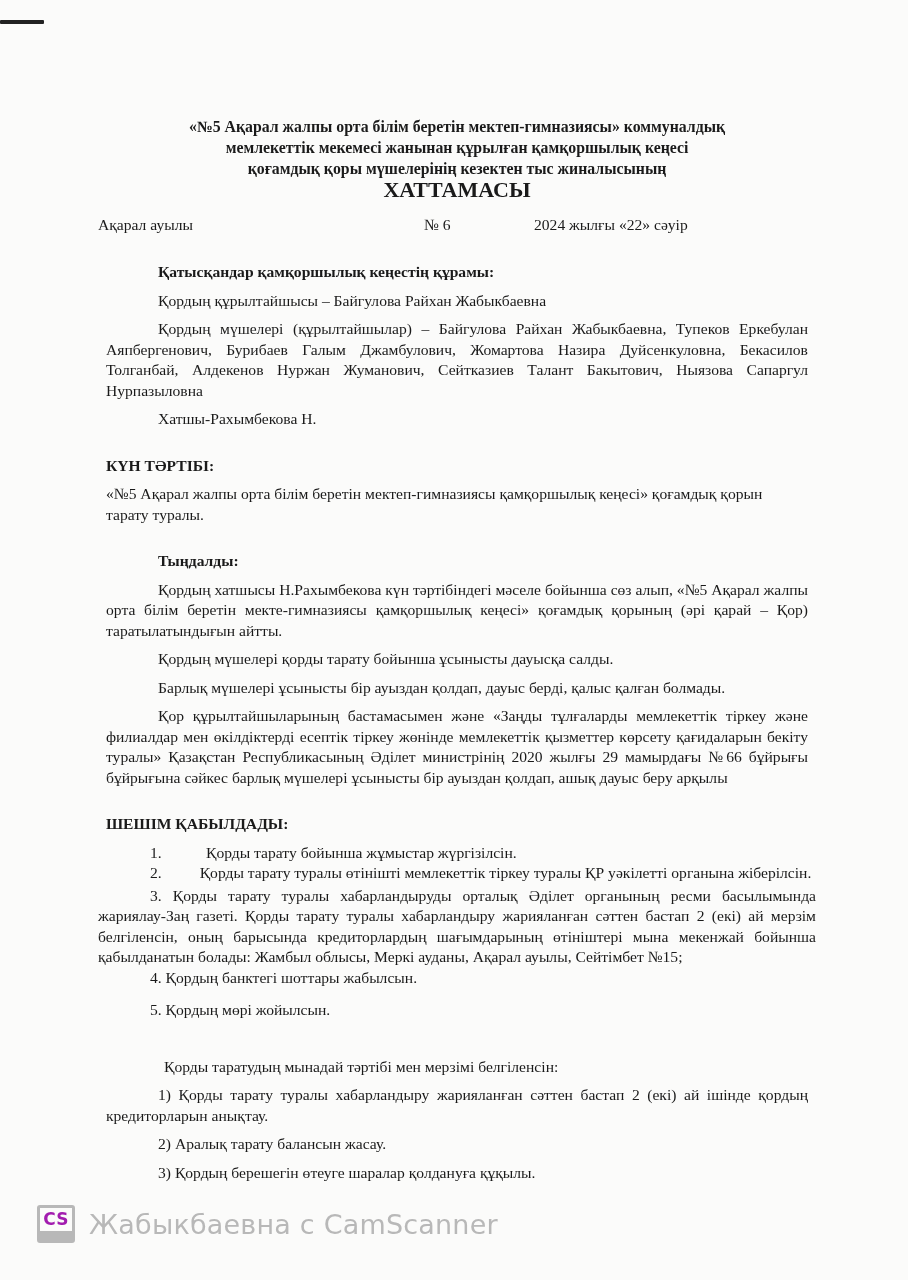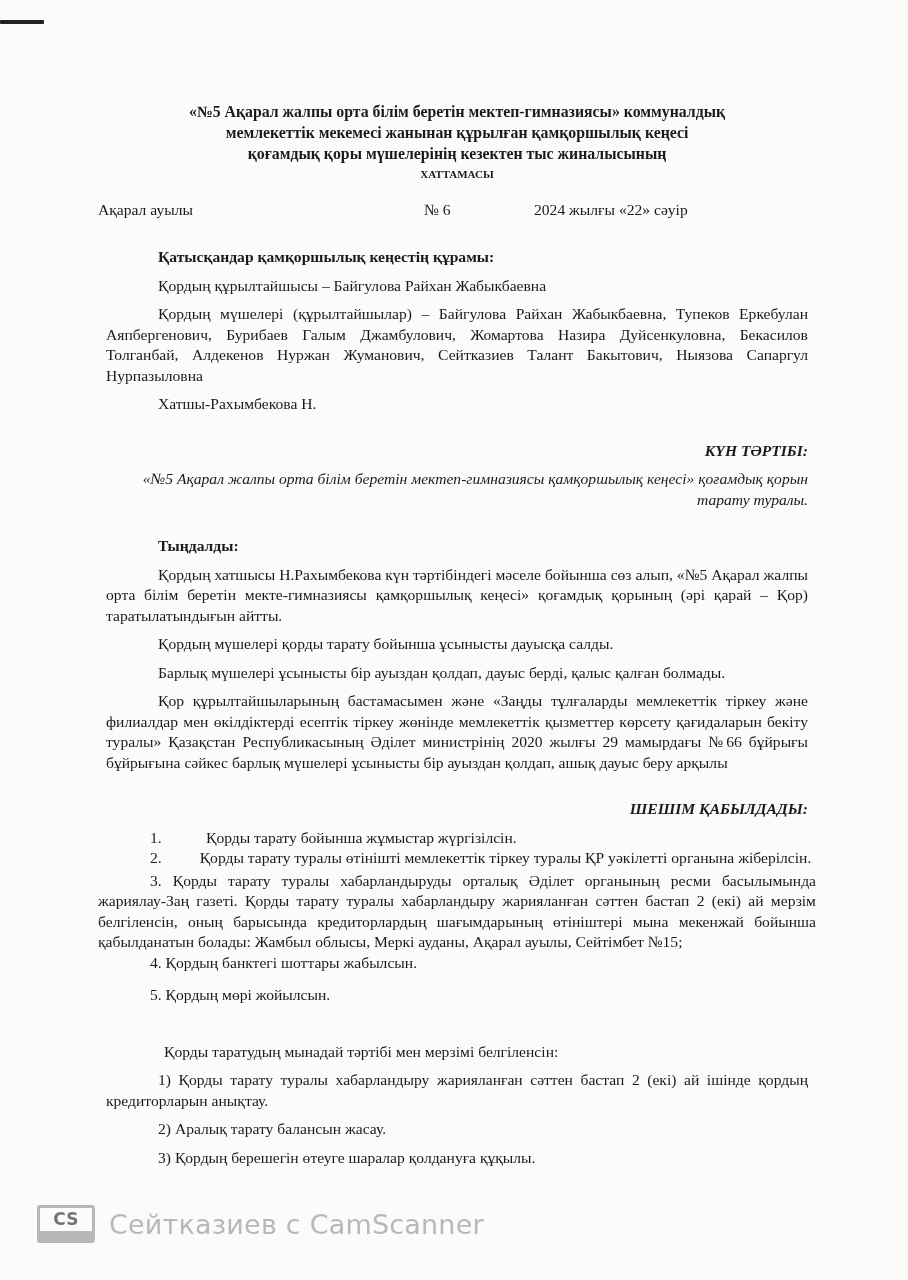--- a/index.html
+++ b/index.html
@@ -7,50 +7,50 @@
     width: 908px; height: 1280px; position: relative; overflow: hidden;
     background: #fbfbfa;
     font-family: "Liberation Serif", "DejaVu Serif", serif;
     color: #1a1a1a;
   }
   .corner-mark {
     position: absolute; left: 0; top: 20px; width: 44px; height: 4px;
     background: #222; border-radius: 1px;
   }
   .page {
-    position: absolute; left: 98px; top: 101px; width: 718px;
+    position: absolute; left: 98px; top: 116px; width: 718px;
     font-size: 15.6px; line-height: 20.5px;
   }
   .title {
     text-align: center; font-weight: bold; font-size: 15.8px; line-height: 21px;
   }
-  .title .big { font-size: 11px; }
+  .title .big { font-size: 22px; }
   .meta-row {
     display: flex; margin-top: 14px; height: 22px; align-items: center;
   }
   .meta-row .place { width: 326px; }
   .meta-row .num { width: 110px; }
   .p { text-align: justify; text-indent: 52px; margin: 8px; }
   .bold { font-weight: bold; }
-  .center { text-align: right; text-indent: 0; font-style: italic; }
+  .center { text-align: left; text-indent: 0; }
   .gap-s { margin-top: 10px; }
   .gap-l { margin-top: 26px; }
   .num-item { display: flex; padding-left: 52px; }
   .num-item .n { width: 56px; }
   .num-item-wrap { text-align: justify; text-indent: 52px; margin: 0; }
   .watermark {
     position: absolute; left: 37px; top: 1205px; display: flex; align-items: center;
     color: #b8b8b8; font-family: "DejaVu Sans", "Liberation Sans", sans-serif;
     font-size: 27px; letter-spacing: 0.2px;
   }
   .cs-logo {
-    width: 58px; height: 38px; border: 3px solid #b8b8b8; border-radius: 3px;
+    width: 38px; height: 38px; border: 3px solid #b8b8b8; border-radius: 3px;
     box-sizing: border-box; margin-right: 14px; position: relative;
     display: flex; align-items: flex-start; justify-content: center;
-    font-weight: bold; font-size: 17px; color: #737373; line-height: 22px;
+    font-weight: bold; font-size: 17px; color: #a21caf; line-height: 22px;
   }
   .cs-logo::after {
     content: ""; position: absolute; left: 0; right: 0; bottom: 0; height: 9px; background: #b8b8b8;
   }
 </style>
 </head>
 <body>
 
 <div class="corner-mark"></div>
 
@@ -106,14 +106,14 @@
     <p class="p" style="margin-top:2px">1) Қорды тарату туралы хабарландыру жарияланған сәттен бастап 2 (екі) ай ішінде қордың  кредиторларын анықтау.</p>
     <p class="p" style="margin-top:2px">2) Аралық тарату балансын жасау.</p>
     <p class="p" style="margin-top:2px">3) Қордың берешегін өтеуге шаралар қолдануға құқылы.</p>
   </div>
 </div>
 
 <div class="watermark">
   <div class="cs-logo">
       <span>CS</span>
     </div>
-  <span>Сейтказиев с CamScanner</span>
+  <span>Жабыкбаевна с CamScanner</span>
 </div>
 
 </body></html>

